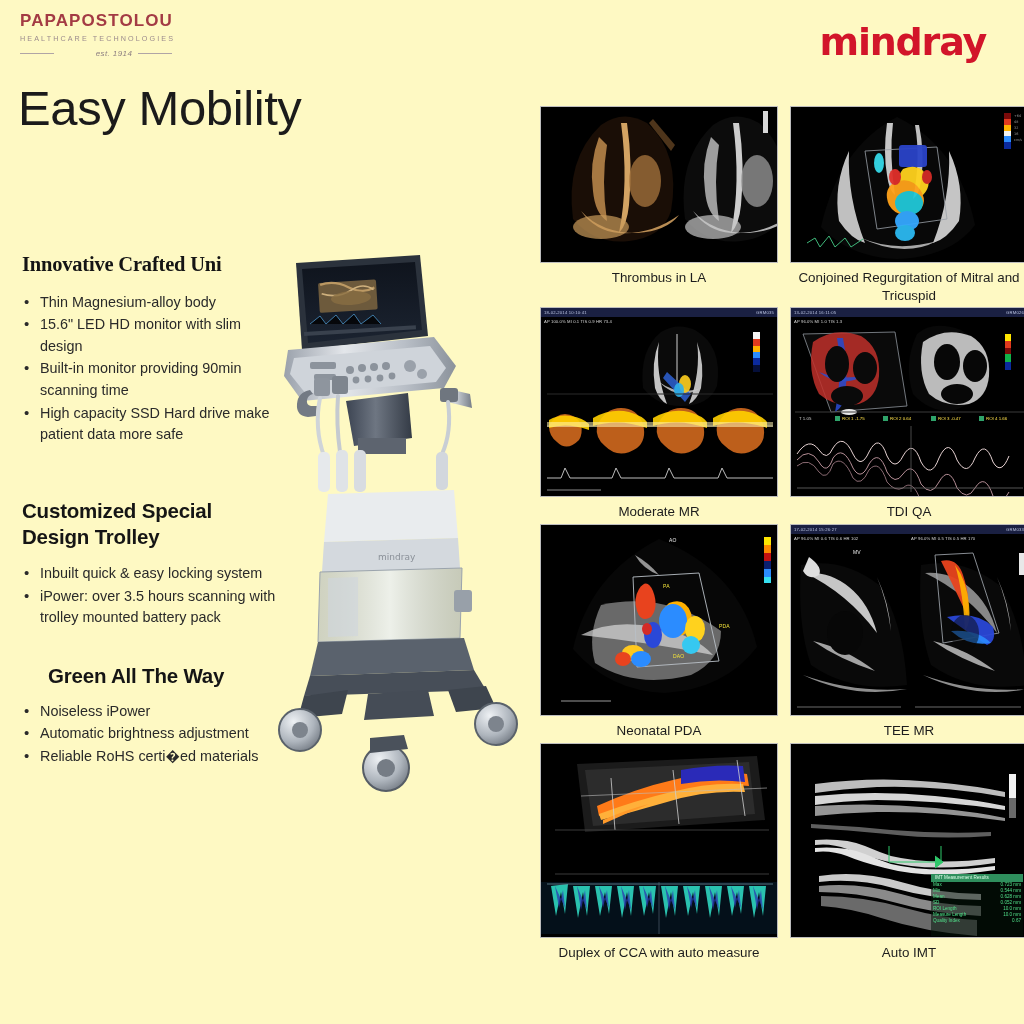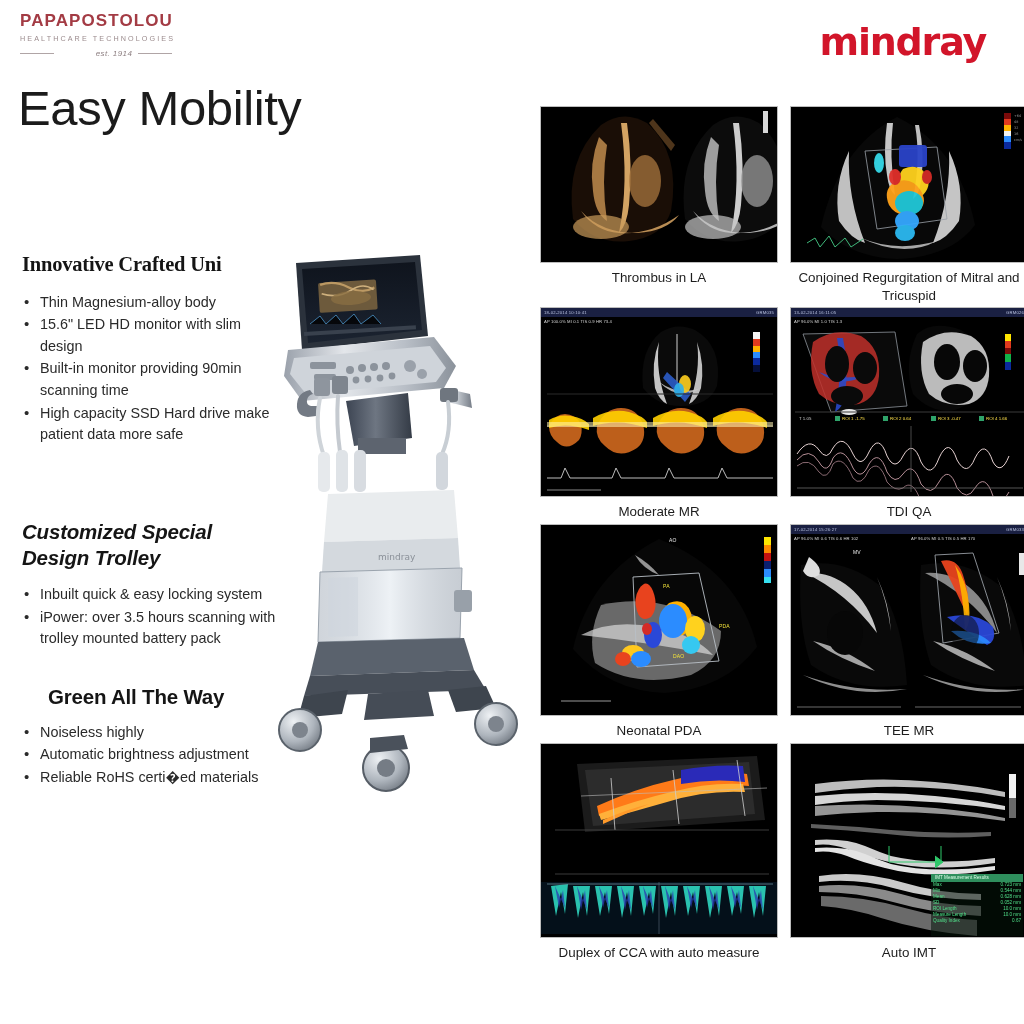--- a/index.html
+++ b/index.html
@@ -2,21 +2,21 @@
 <html><head>
 <meta charset="utf-8">
 <style>
   * { box-sizing: border-box; margin: 0; padding: 0; }
   html, body {
     width: 1024px; height: 1024px;
     background: #dededd;
     font-family: "Liberation Sans", sans-serif;
     overflow: hidden;
   }
-  .page { position: relative; width: 1024px; height: 1024px; background: #ffffff; }
+  .page { position: relative; width: 1024px; height: 1024px; background: #fef9c3; }
 
   
   .brand-logo {
     position: absolute; left: 20px; top: 12px; width: 152px; text-align: center;
   }
   .brand-name {
     font-size: 17px; font-weight: bold; letter-spacing: 1.1px;
     color: #a33b44; line-height: 1.05; white-space: nowrap;
   }
   .brand-sub {
@@ -48,21 +48,21 @@
   }
   .left-col { position: absolute; left: 22px; top: 190px; width: 258px; }
   .intro {
     font-size: 14.6px; line-height: 1.52; color: #2a2a2a;
   }
   .sec-head {
     font-size: 20.5px; font-weight: bold; color: #151515;
     line-height: 1.25; letter-spacing: -0.2px;
   }
   .sec-head.s1 { margin-top: 62px; font-family: Liberation Serif, serif; }
-  .sec-head.s2 { margin-top: 73px; font-style: italic; }
+  .sec-head.s2 { margin-top: 52px; }
   .sec-head.s3 { margin-top: 34px; margin-left: 26px; }
   ul.bullets { list-style: none; margin-top: 14px; }
   ul.bullets.tight { margin-top: 12px; }
   ul.bullets li {
     position: relative; padding-left: 18px; margin-bottom: 1px;
     font-size: 14.4px; line-height: 1.5; color: #2a2a2a;
   }
   ul.bullets li::before {
     content: "\2022"; position: absolute; left: 2px; top: -1px;
     font-size: 15px; color: #2a2a2a;
@@ -155,21 +155,21 @@
     </ul>
 
     <h2 class="sec-head s2">Customized Special Design Trolley</h2>
     <ul class="bullets">
       <li>Inbuilt quick &amp; easy locking system</li>
       <li>iPower: over 3.5 hours scanning with trolley mounted battery pack</li>
     </ul>
 
     <h2 class="sec-head s3">Green All The Way</h2>
     <ul class="bullets tight">
-      <li>Noiseless highly</li>
+      <li>Noiseless iPower</li>
       <li>Automatic brightness adjustment</li>
       <li>Reliable RoHS certi�ed materials</li>
     </ul>
   </div>
 
   <div class="machine-wrap">
     <svg class="machine-svg" viewBox="0 0 300 580">
       <defs>
         <linearGradient id="metal" x1="0" y1="0" x2="1" y2="0">
           <stop offset="0" stop-color="#9aa1ab"></stop>

